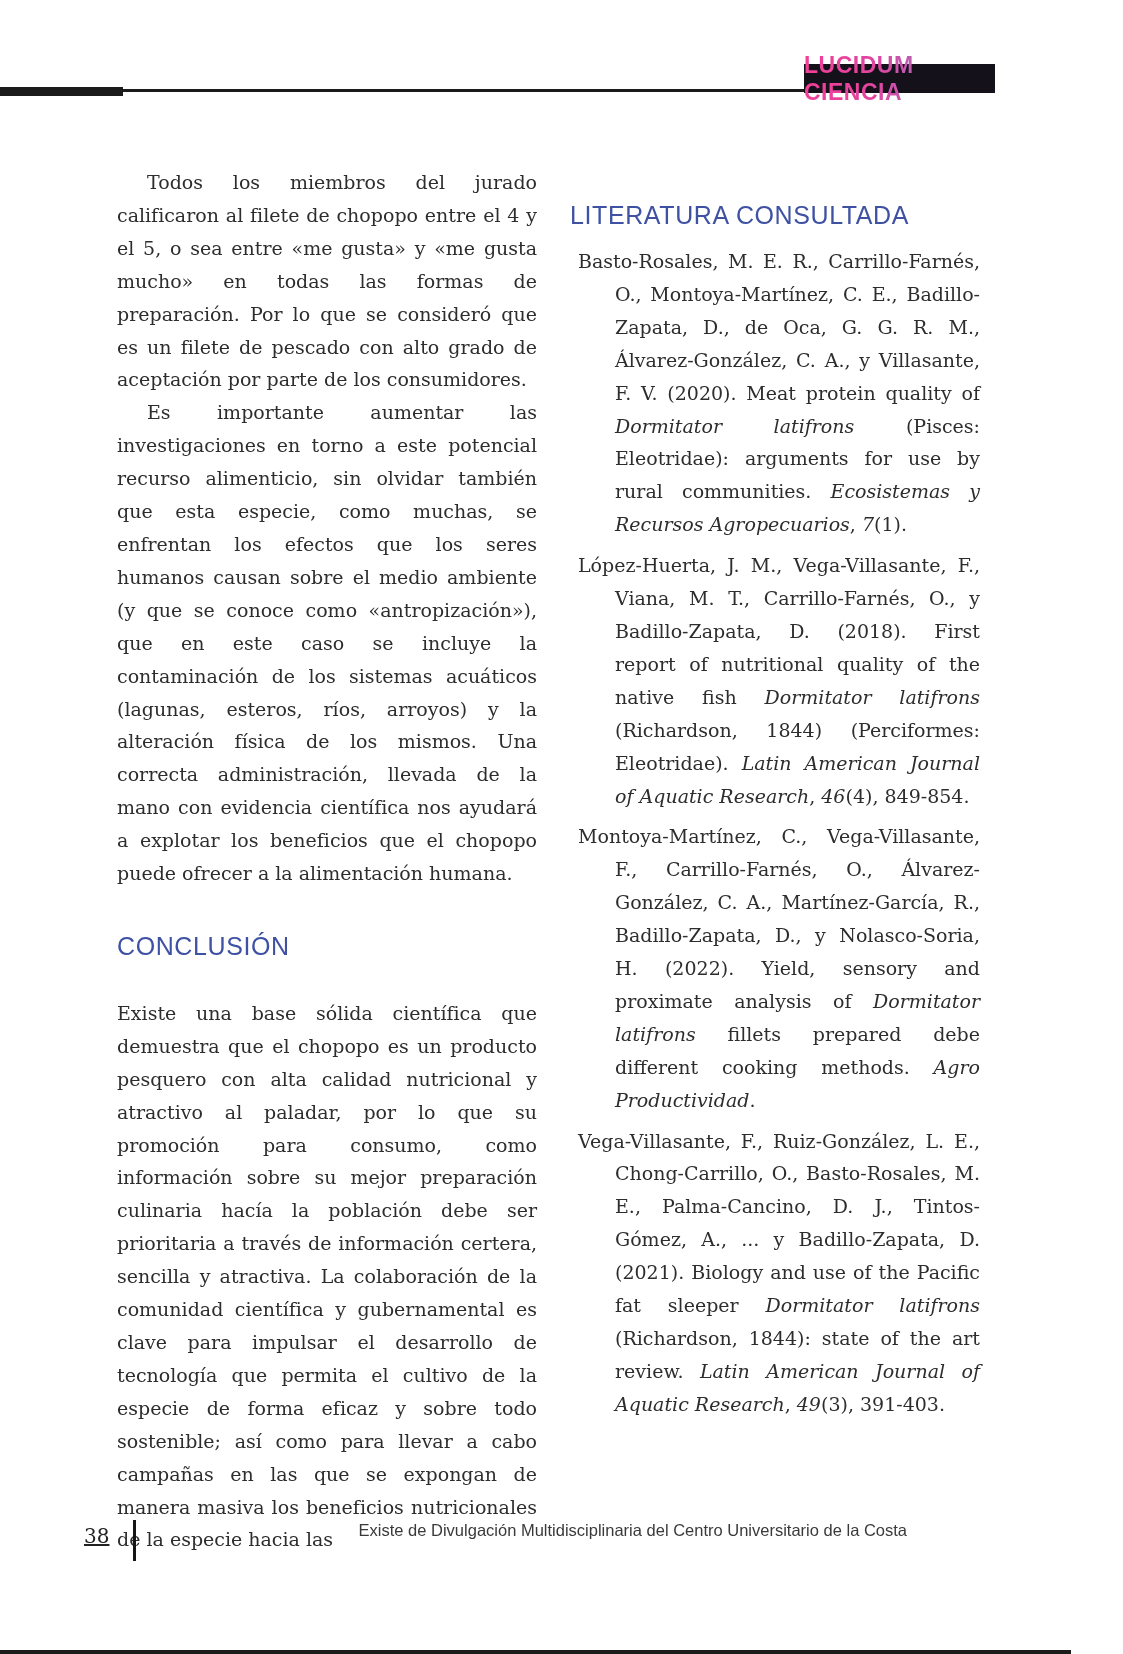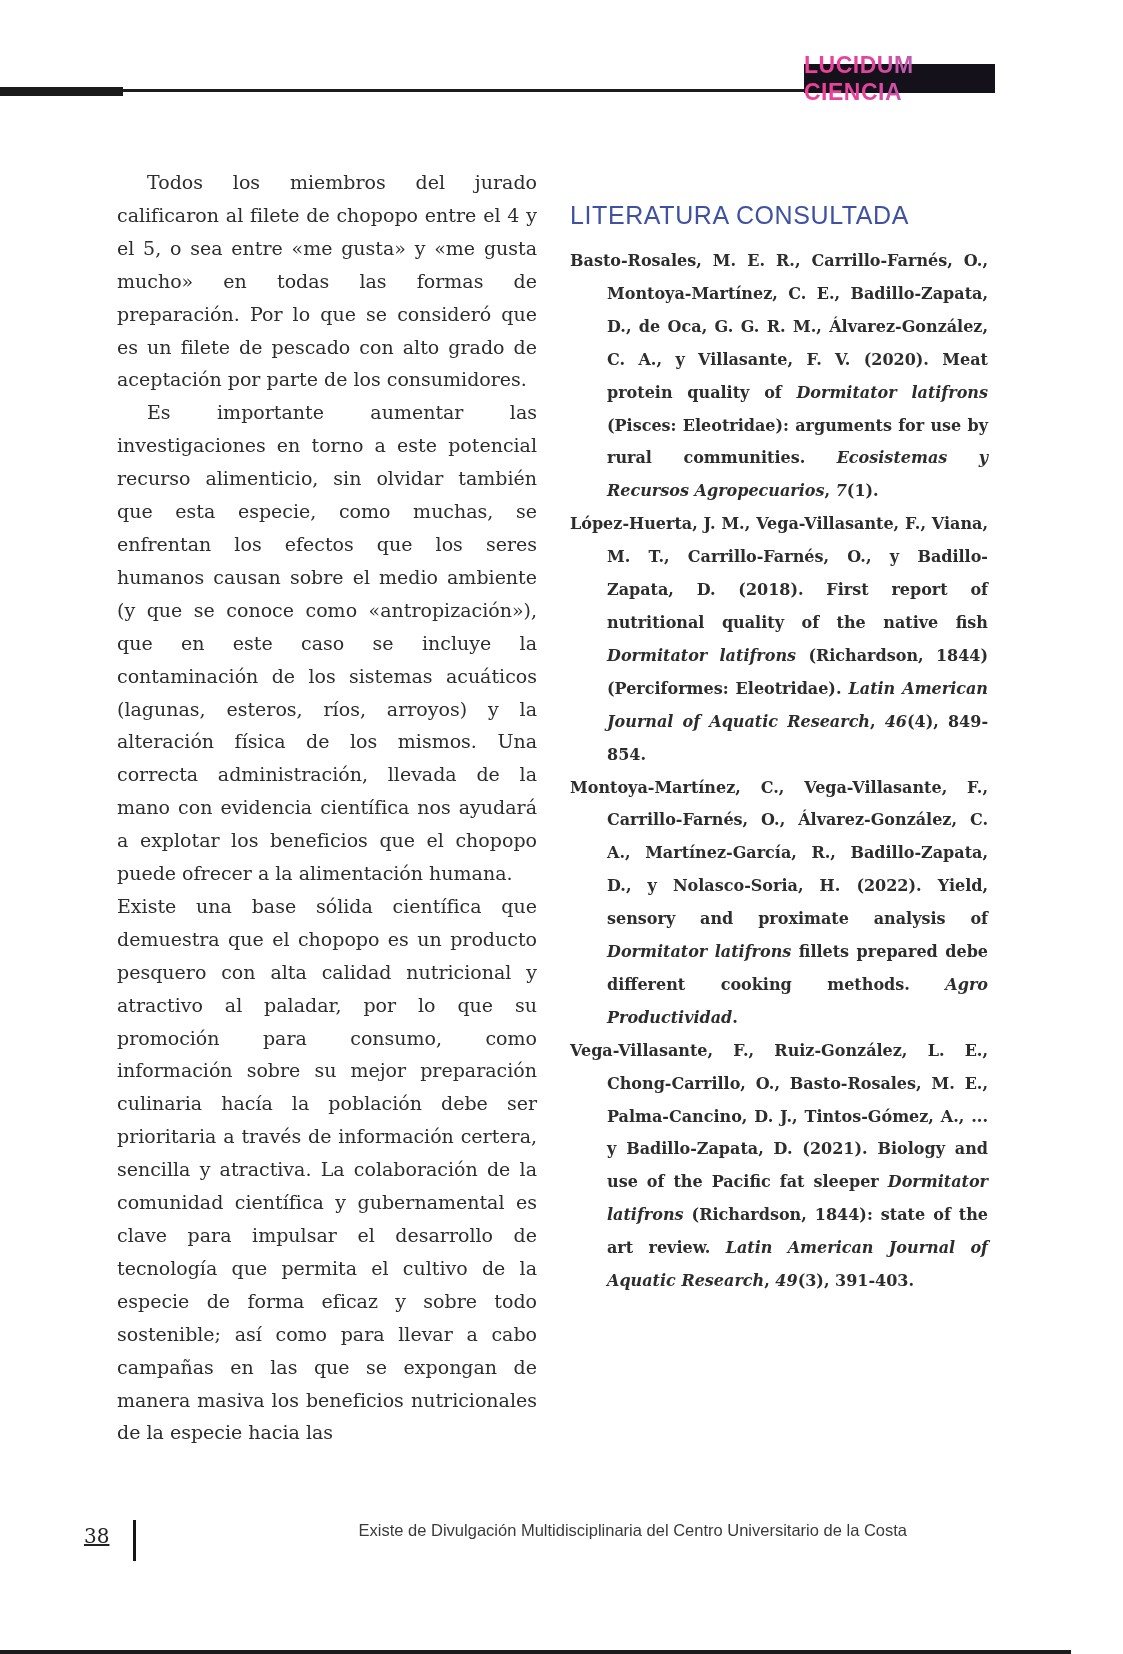--- a/index.html
+++ b/index.html
@@ -40,28 +40,27 @@
   .section-heading{
     font-family:"Liberation Sans",sans-serif;
     font-weight:400;
     font-size:25px;
     letter-spacing:0.6px;
     color:#3e51a2;
     margin:42px 0 36px 0;
   }
   .col-right .section-heading{margin:35px 0 15px 0;}
   .reference{
-    margin:0;
-    font-size:16px;
+    margin:8px;
+    font-size:19px;
     line-height:32.9px;
     text-align:justify;
     padding-left:37px;
     text-indent:-37px;
     hyphens:auto;
-    font-weight:bold;
   }
   
   .footer-pagenum{
     position:absolute;left:84px;top:1524px;
     font-family:"DejaVu Serif",serif;font-size:20px;color:#222222;text-decoration:underline;
   }
   .footer-bar{position:absolute;left:133px;top:1520px;width:3px;height:41px;background:#151515;}
   .footer-right{
     position:absolute;right:164px;top:1519px;
     text-align:right;
@@ -81,20 +80,21 @@
 
   <div class="rule-thick"></div>
   <div class="rule-thin"></div>
   <div class="logo-box">
     <span class="logo-text">LUCIDUM CIENCIA</span>
   </div>
 
   <section class="col col-left">
     <p class="body-text indent">Todos los miembros del jurado calificaron al filete de chopopo entre el 4 y el 5, o sea entre «me gusta» y «me gusta mucho» en todas las formas de preparación. Por lo que se consideró que es un filete de pescado con alto grado de aceptación por parte de los consumidores.</p>
     <p class="body-text indent">Es importante aumentar las investigaciones en torno a este potencial recurso alimenticio, sin olvidar también que esta especie, como muchas, se enfrentan los efectos que los seres humanos causan sobre el medio ambiente (y que se conoce como «antropización»), que en este caso se incluye la contaminación de los sistemas acuáticos (lagunas, esteros, ríos, arroyos) y la alteración física de los mismos. Una correcta administración, llevada de la mano con evidencia científica nos ayudará a explotar los beneficios que el chopopo puede ofrecer a la alimentación humana.</p>
+    <h2 class="section-heading">CONCLUSIÓN</h2>
     <p class="body-text">Existe una base sólida científica que demuestra que el chopopo es un producto pesquero con alta calidad nutricional y atractivo al paladar, por lo que su promoción para consumo, como información sobre su mejor preparación culinaria hacía la población debe ser prioritaria a través de información certera, sencilla y atractiva. La colaboración de la comunidad científica y gubernamental es clave para impulsar el desarrollo de tecnología que permita el cultivo de la especie de forma eficaz y sobre todo sostenible; así como para llevar a cabo campañas en las que se expongan de manera masiva los beneficios nutricionales de la especie hacia las</p>
   </section>
 
   <section class="col col-right">
     <h2 class="section-heading">LITERATURA CONSULTADA</h2>
     <div>
       <p class="reference" lang="en"><span>Basto-Rosales, M. E. R., Carrillo-Farnés, O., Montoya-Martínez, C. E., Badillo-Zapata, D., de Oca, G. G. R. M., Álvarez-González, C. A., y Villasante, F. V. (2020). Meat protein quality of </span><i>Dormitator latifrons</i><span> (Pisces: Eleotridae): arguments for use by rural communities. </span><i>Ecosistemas y Recursos Agropecuarios</i><span>, </span><i>7</i><span>(1).</span></p>
       <p class="reference" lang="en"><span>López-Huerta, J. M., Vega-Villasante, F., Viana, M. T., Carrillo-Farnés, O., y Badillo-Zapata, D. (2018). First report of nutritional quality of the native fish </span><i>Dormitator latifrons</i><span> (Richardson, 1844) (Perciformes: Eleotridae). </span><i>Latin American Journal of Aquatic Research</i><span>, </span><i>46</i><span>(4), 849-854.</span></p>
       <p class="reference" lang="en"><span>Montoya-Martínez, C., Vega-Villasante, F., Carrillo-Farnés, O., Álvarez-González, C. A., Martínez-García, R., Badillo-Zapata, D., y Nolasco-Soria, H. (2022). Yield, sensory and proximate analysis of </span><i>Dormitator latifrons</i><span> fillets prepared debe different cooking methods. </span><i>Agro Productividad</i><span>.</span></p>
       <p class="reference" lang="en"><span>Vega-Villasante, F., Ruiz-González, L. E., Chong-Carrillo, O., Basto-Rosales, M. E., Palma-Cancino, D. J., Tintos-Gómez, A., ... y Badillo-Zapata, D. (2021). Biology and use of the Pacific fat sleeper </span><i>Dormitator latifrons</i><span> (Richardson, 1844): state of the art review. </span><i>Latin American Journal of Aquatic Research</i><span>, </span><i>49</i><span>(3), 391-403.</span></p>

